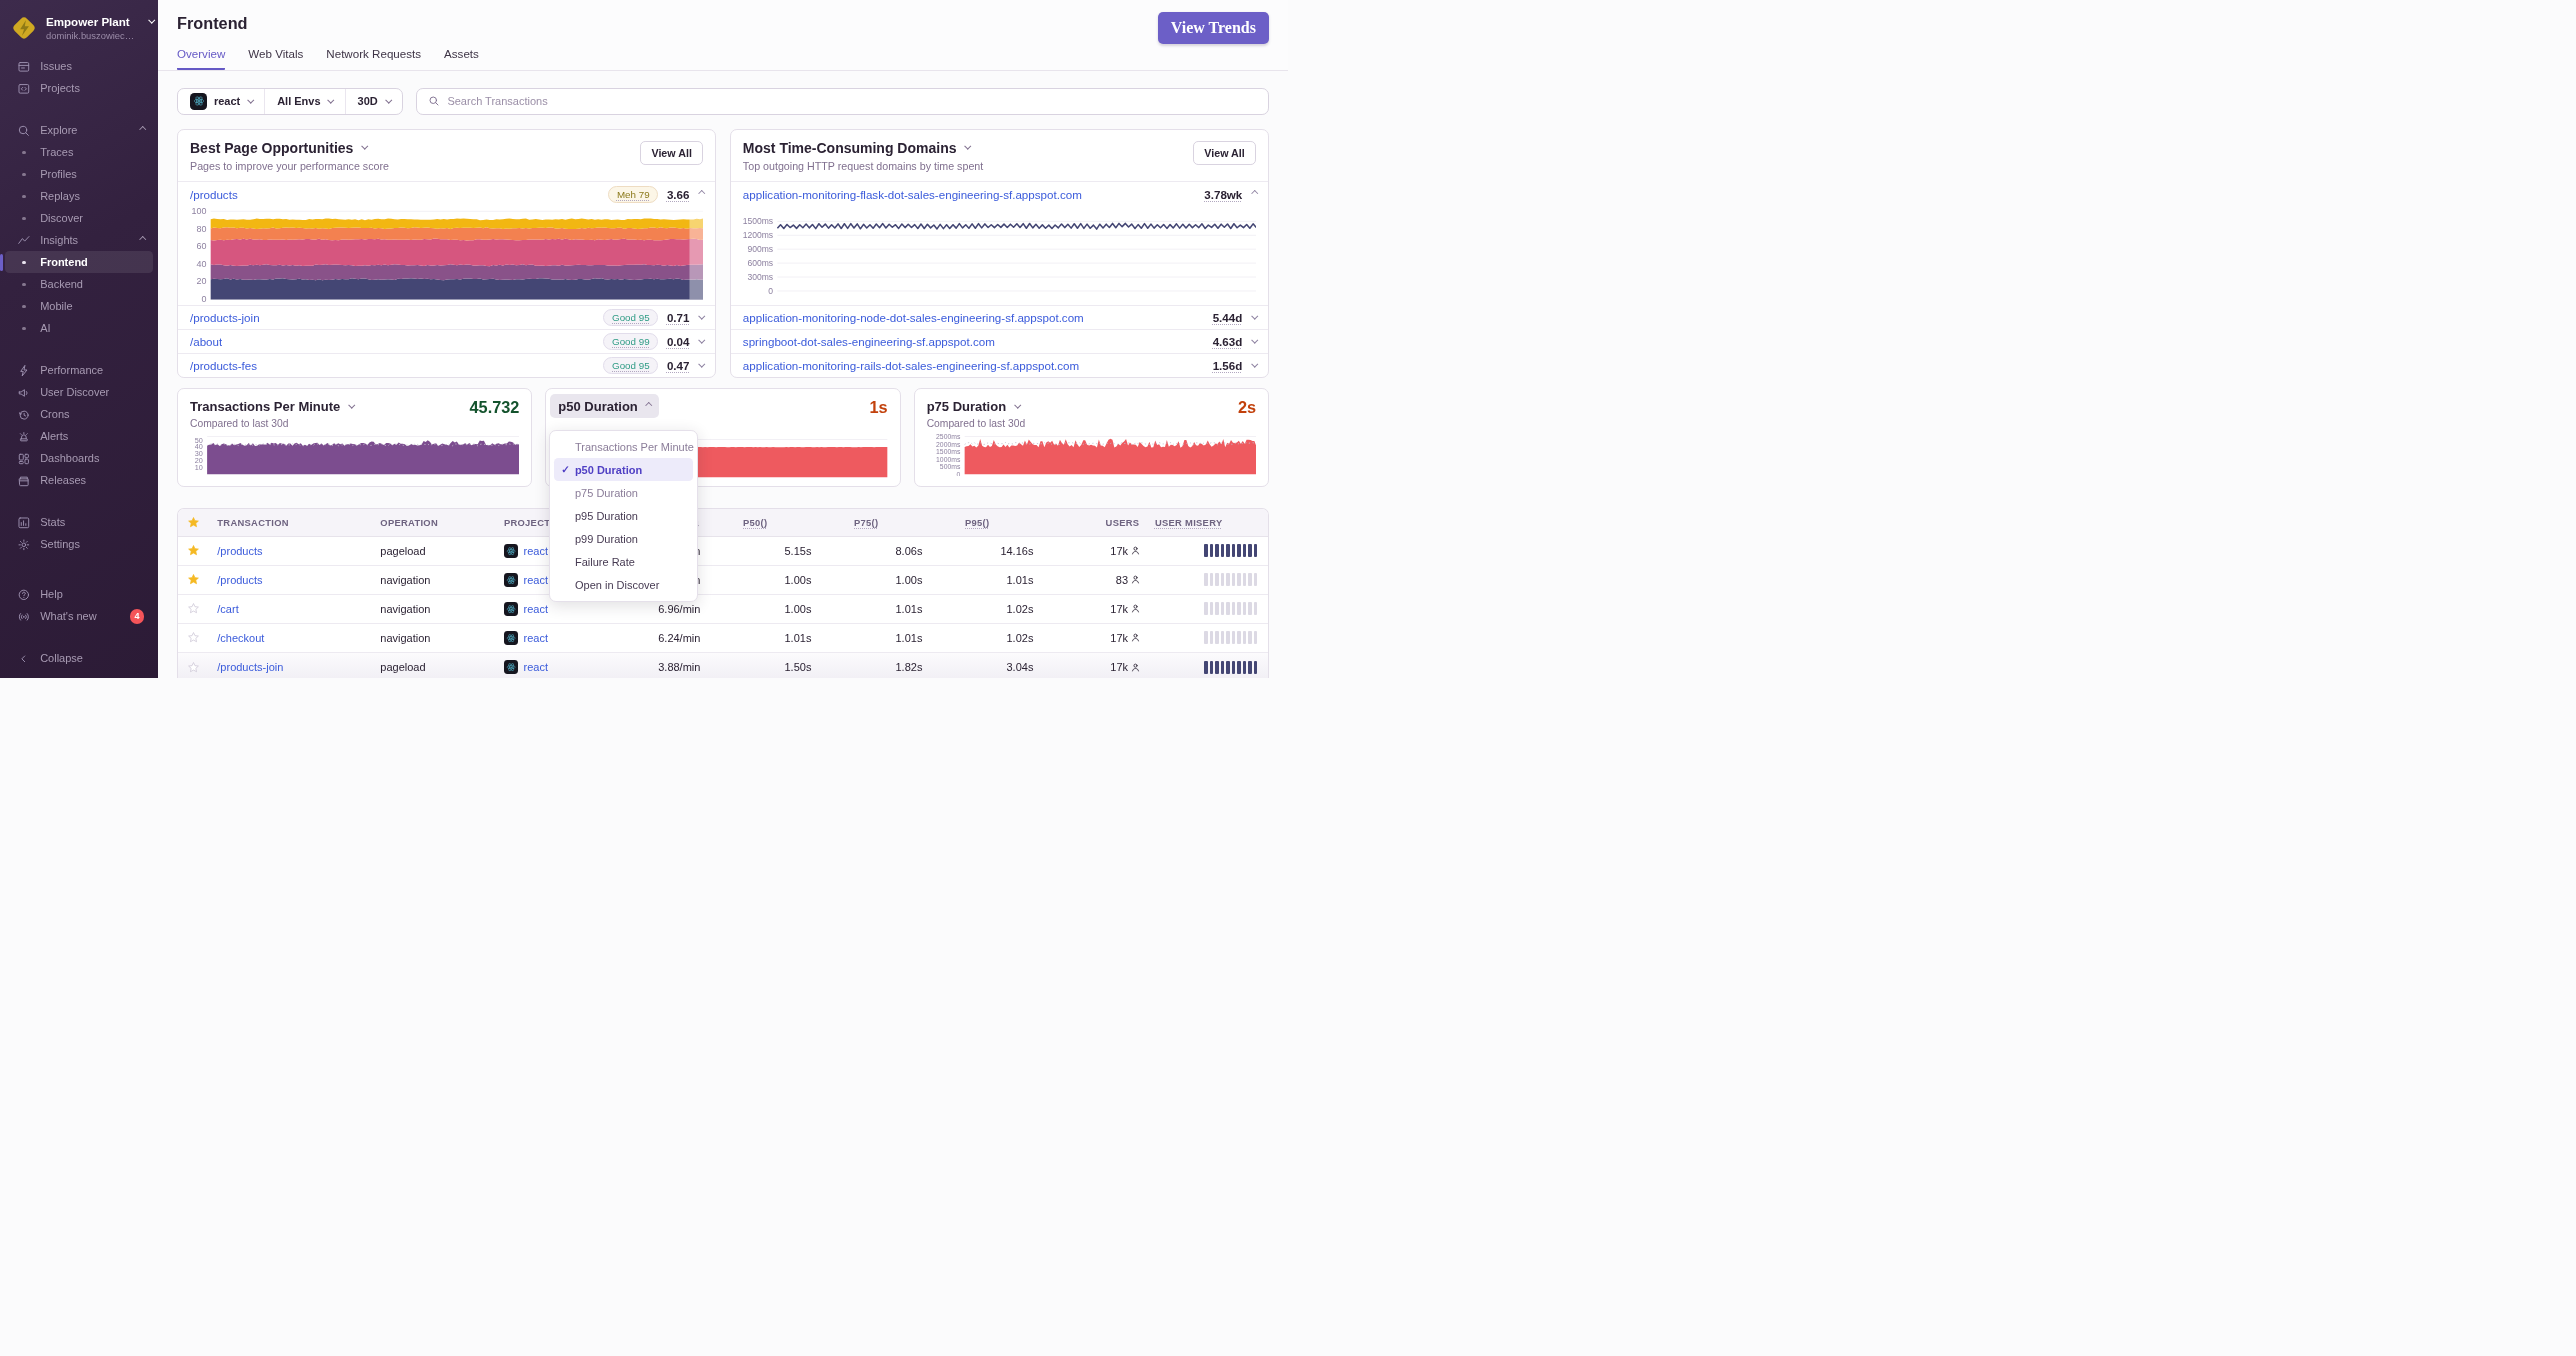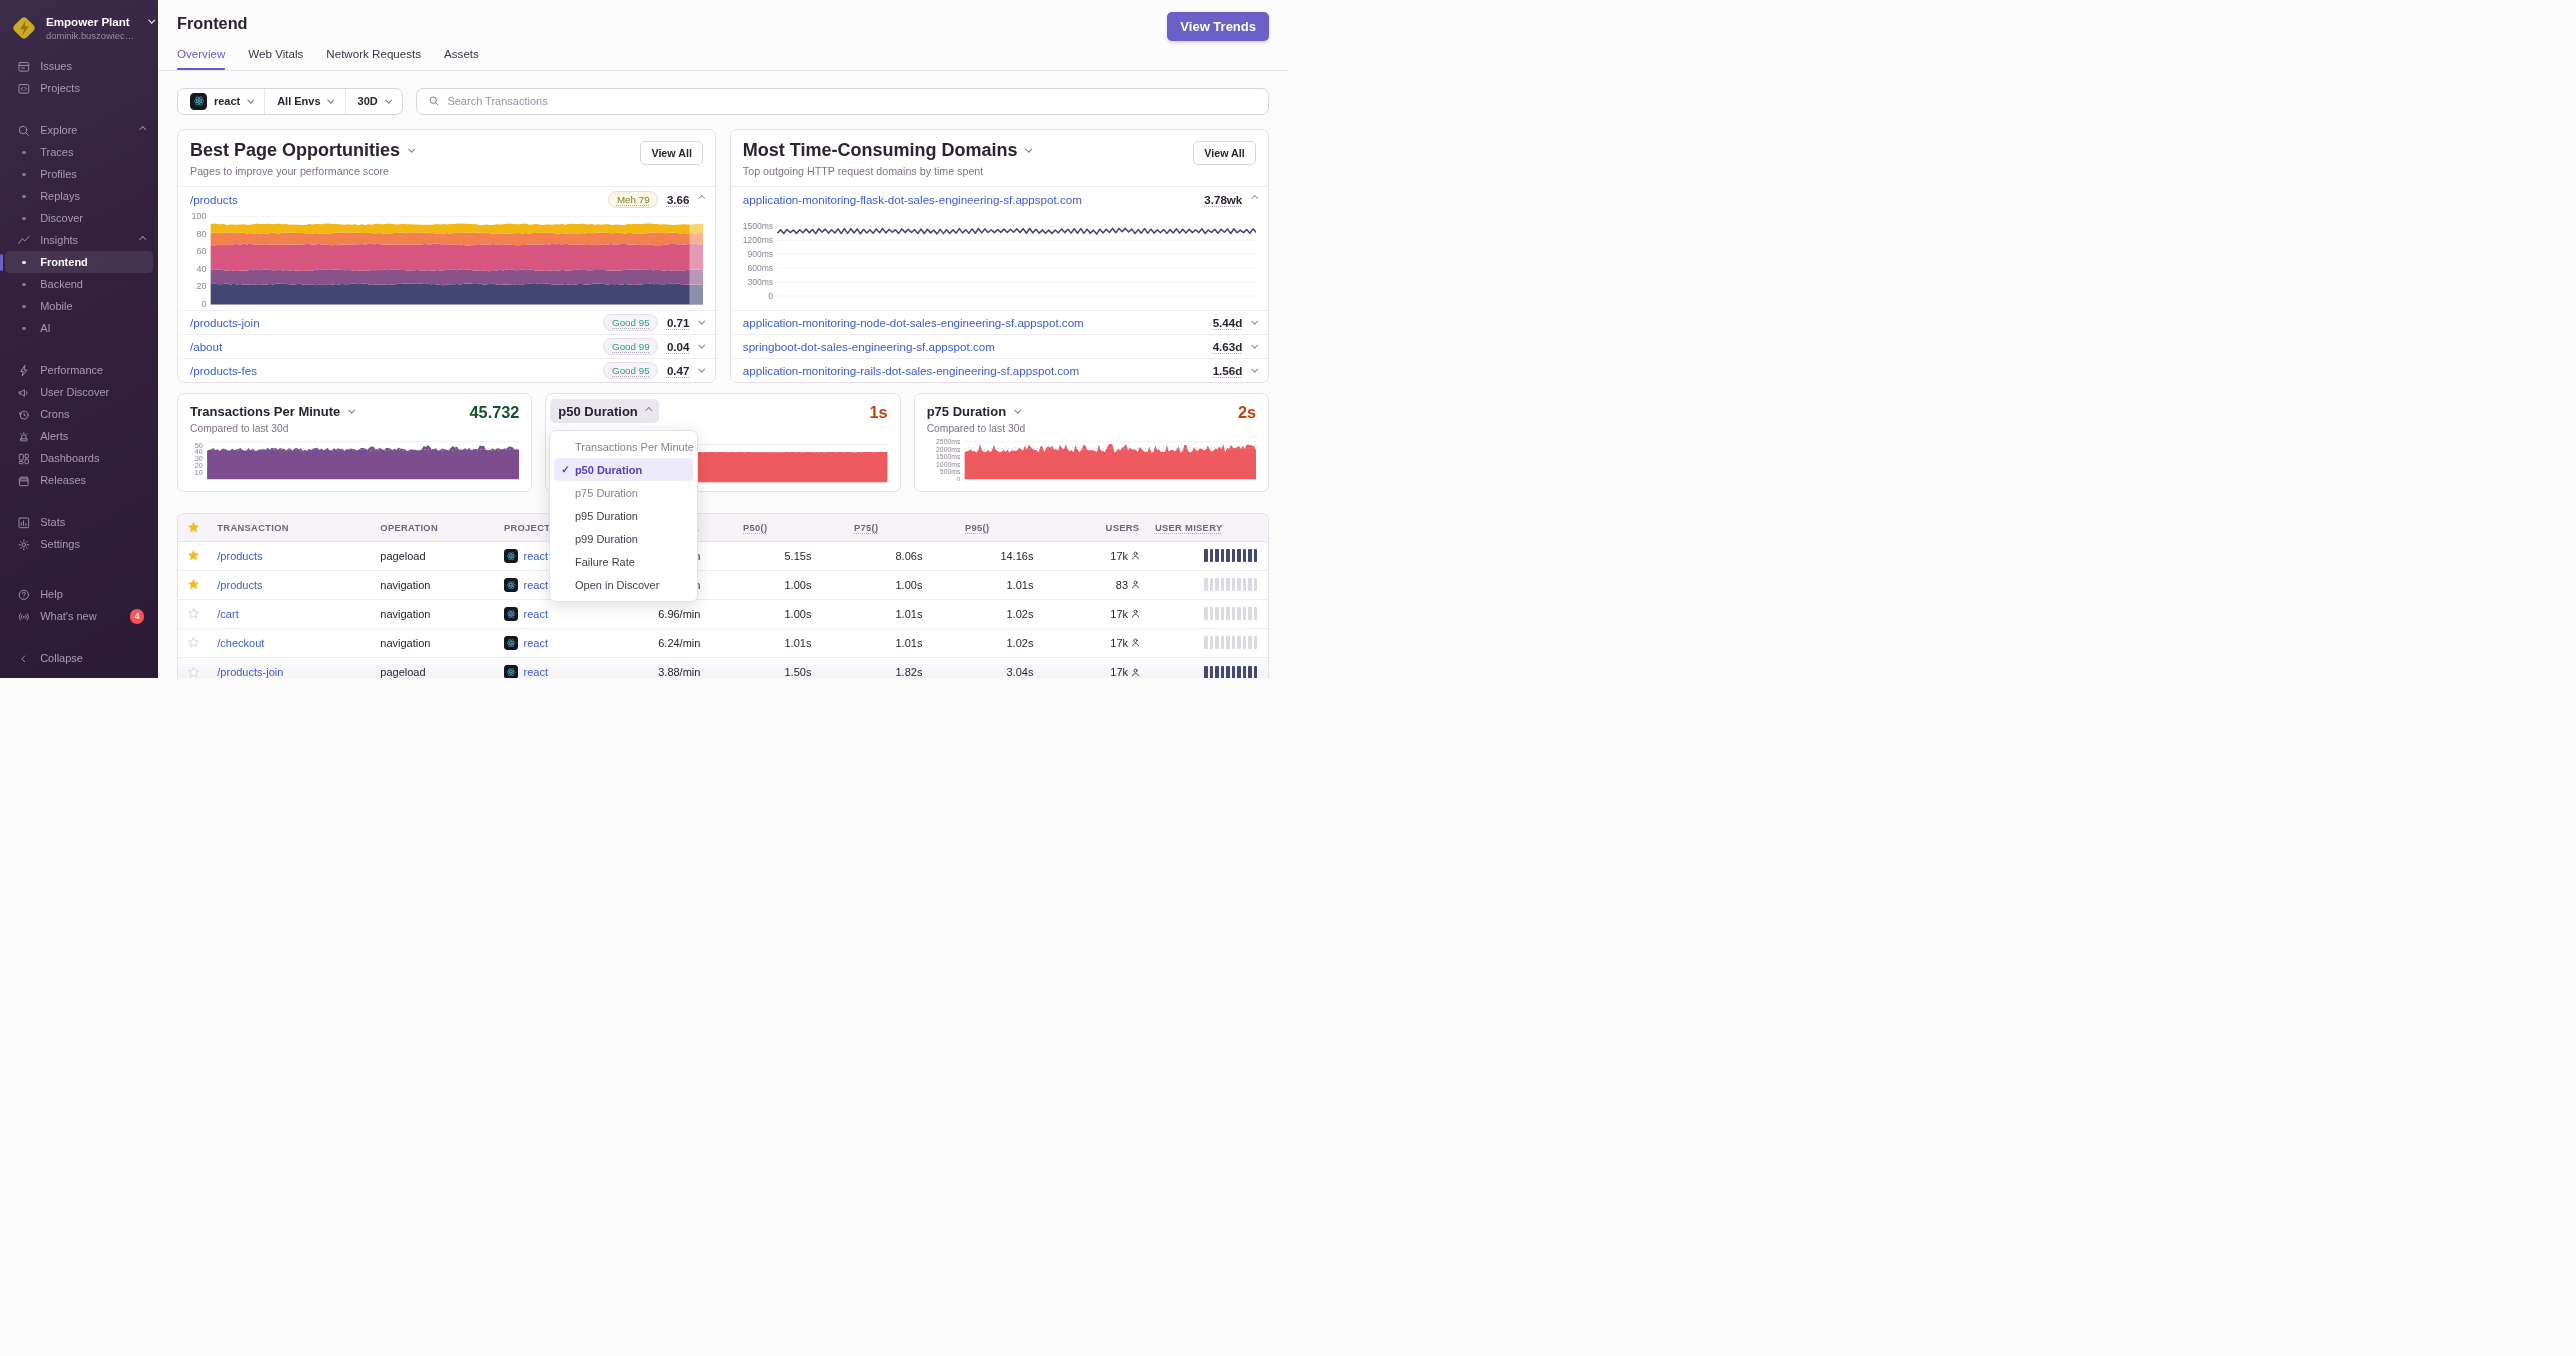--- a/index.html
+++ b/index.html
@@ -27,21 +27,21 @@
   .sn-footer{margin-top:auto}
   .sn-badge{margin-left:auto;background:#F55459;color:#fff;font-size:9px;font-weight:bold;min-width:14.6px;height:14.6px;border-radius:7.7px;display:flex;align-items:center;justify-content:center;padding:0 3.4px}
   .chev{display:inline-block;width:5.1px;height:5.1px;border-right:1.3px solid currentColor;border-bottom:1.3px solid currentColor;flex:none}
   .chev.down{transform:rotate(45deg) translateY(-1.7px)}
   .chev.up{transform:rotate(-135deg) translateY(1.7px)}
 
   
   .main{flex:1;display:flex;flex-direction:column;min-width:0}
   .page-head{background:#fcfcfd;border-bottom:0.9px solid #e8e4ec;padding:13.7px 19px 0;position:relative;flex:none}
   h1{font-size:16.3px;font-weight:bold;color:#2b2233}
-  .btn-primary{position:absolute;top:12px;right:19px;background:#6C5FC7;color:#fff;border:none;border-radius:5.1px;font-weight:bold;font-size:13px;padding:6.9px 13px;font-family:Liberation Sans, sans-serif;box-shadow:0 1.7px 2.6px rgba(45,30,70,.18);cursor:pointer}
+  .btn-primary{position:absolute;top:12px;right:19px;background:#6C5FC7;color:#fff;border:none;border-radius:5.1px;font-weight:bold;font-size:16px;padding:6.9px 13px;font-family:Liberation Serif, serif;box-shadow:0 1.7px 2.6px rgba(45,30,70,.18);cursor:pointer}
   .tabs{display:flex;gap:23px;margin-top:14.6px}
   .tab{font-size:11.6px;color:#3e3446;padding-bottom:7.7px;border-bottom:2.6px solid transparent;cursor:pointer}
   .tab.active{color:#6559C5;border-bottom-color:#6559C5;border-radius:0.9px}
 
   
   .content{flex:1;padding:17px 19px 0;min-width:0;position:relative}
   .filter-row{display:flex;gap:13.7px}
   .pillgroup{display:flex;align-items:stretch;background:#fff;border:0.9px solid #d9d3e0;border-radius:6.9px;height:27px;flex:none}
   .pillseg{display:flex;align-items:center;gap:6.9px;padding:0 12px;font-size:11px;font-weight:bold;color:#2b2233;border-left:0.9px solid #eae6ef;cursor:pointer}
   .pillseg:first-child{border-left:none}
@@ -50,21 +50,21 @@
   .react-tile svg{width:12px;height:12px}
   .searchbox{flex:1;display:flex;align-items:center;gap:7.7px;background:#fff;border:0.9px solid #d9d3e0;border-radius:6.9px;height:27px;padding:0 10.3px}
   .searchbox input{border:none;outline:none;flex:1;font-size:11px;font-family:inherit;color:#2b2233;background:transparent}
   .searchbox input::placeholder{color:#9b8fa7}
   .si{color:#80708f;width:12px;height:12px;stroke-width:1.9}
 
   
   .cards2{display:grid;grid-template-columns:1fr 1fr;gap:13.7px;margin-top:13.7px}
   .card{background:#fff;border:0.9px solid #e4dfe9;border-radius:6.9px;position:relative;min-width:0}
   .card-head{padding:10.3px 12px 8.6px}
-  .card-title{font-size:18px;font-weight:bold;color:#2b2233;display:flex;align-items:center;gap:7.7px;cursor:pointer}
+  .card-title{font-size:14px;font-weight:bold;color:#2b2233;display:flex;align-items:center;gap:7.7px;cursor:pointer}
   .card-title .chev{color:#80708f}
   .card-sub{font-size:10.7px;color:#80708f;margin-top:4.3px}
   .viewall{position:absolute;top:11px;right:12px;background:#fff;border:0.9px solid #d9d3e0;border-radius:5.1px;font-size:10.7px;font-weight:bold;color:#2b2233;padding:5.1px 10.3px;font-family:inherit;cursor:pointer}
   .prow{border-top:0.9px solid #edeaf1;display:flex;align-items:center;justify-content:space-between;padding:0 12px;height:24px;min-width:0}
   .prow.expanded{height:26.5px}
   .plink{color:#3B5BDB;font-size:11.6px;text-decoration:none;white-space:nowrap;overflow:hidden;text-overflow:ellipsis;cursor:pointer}
   .rcluster{display:flex;align-items:center;gap:8.6px;flex:none;margin-left:10.3px;cursor:pointer}
   .badge{font-size:9.8px;border-radius:17px;padding:2.1px 7.7px;border:0.9px solid;white-space:nowrap}
   .badge.good{background:#f5f3f8;border-color:#e2ddeb;color:#2F9C85}
   .badge.meh{background:#fcf6e7;border-color:#eedcc2;color:#8C7A1C}

